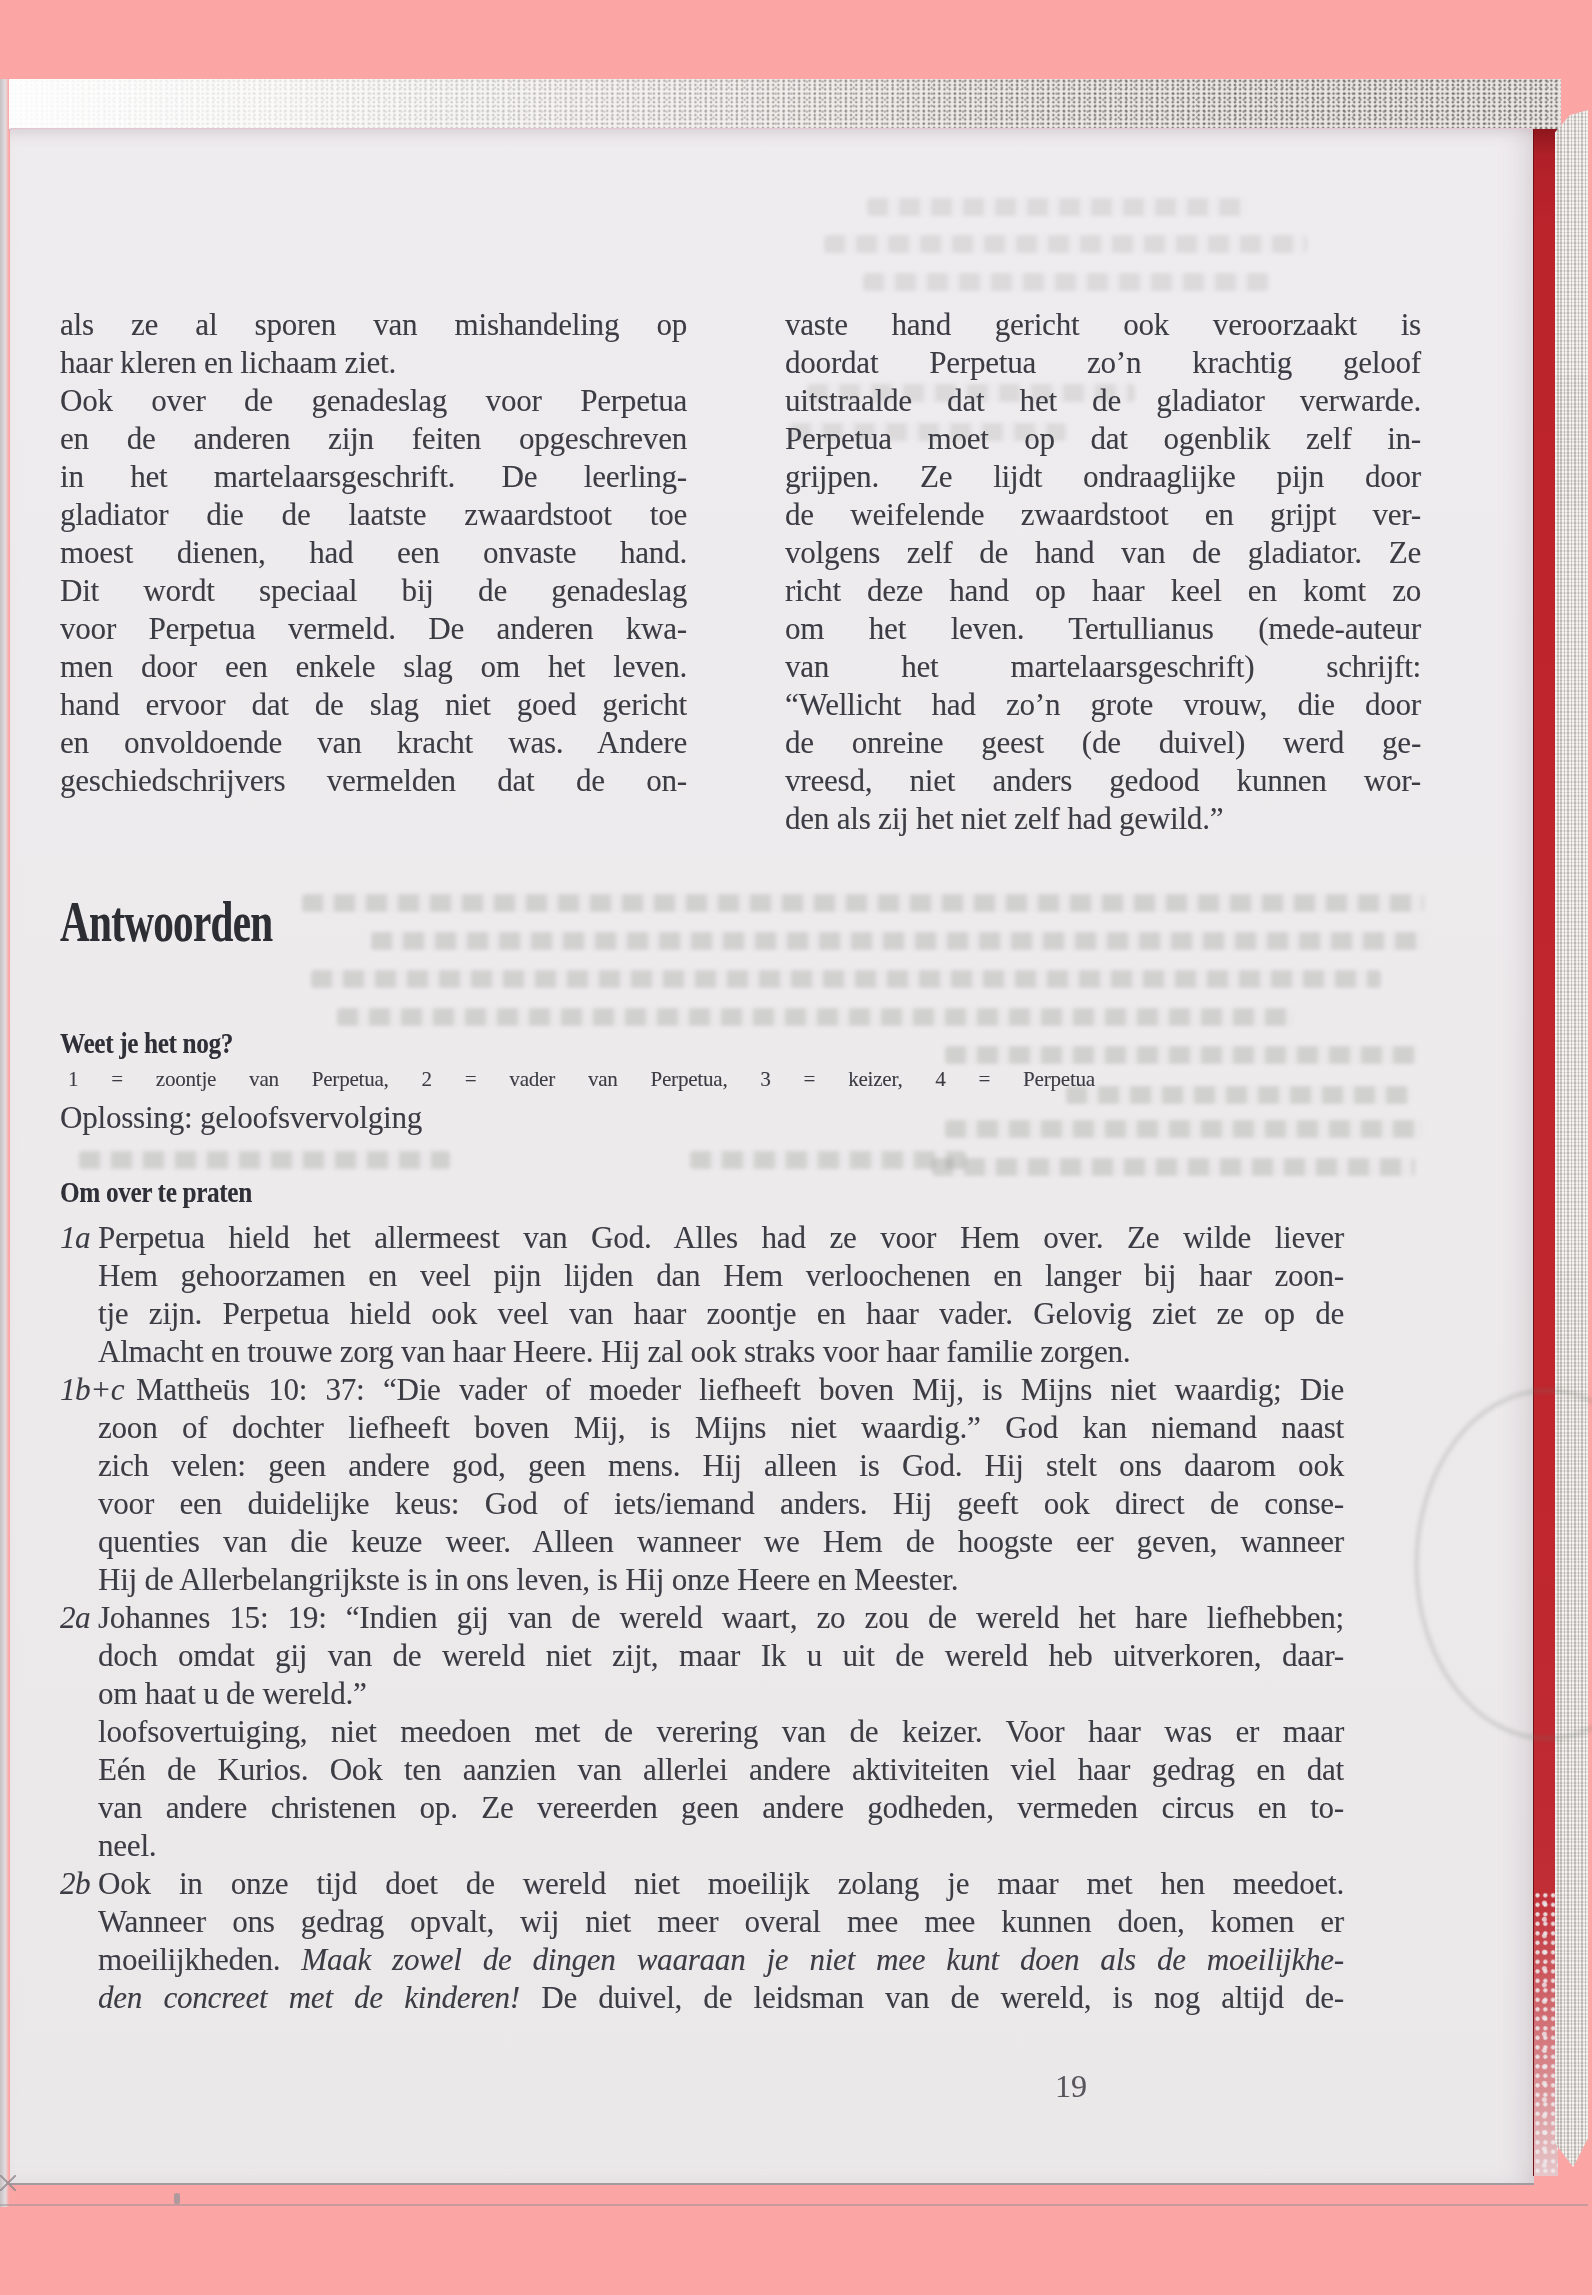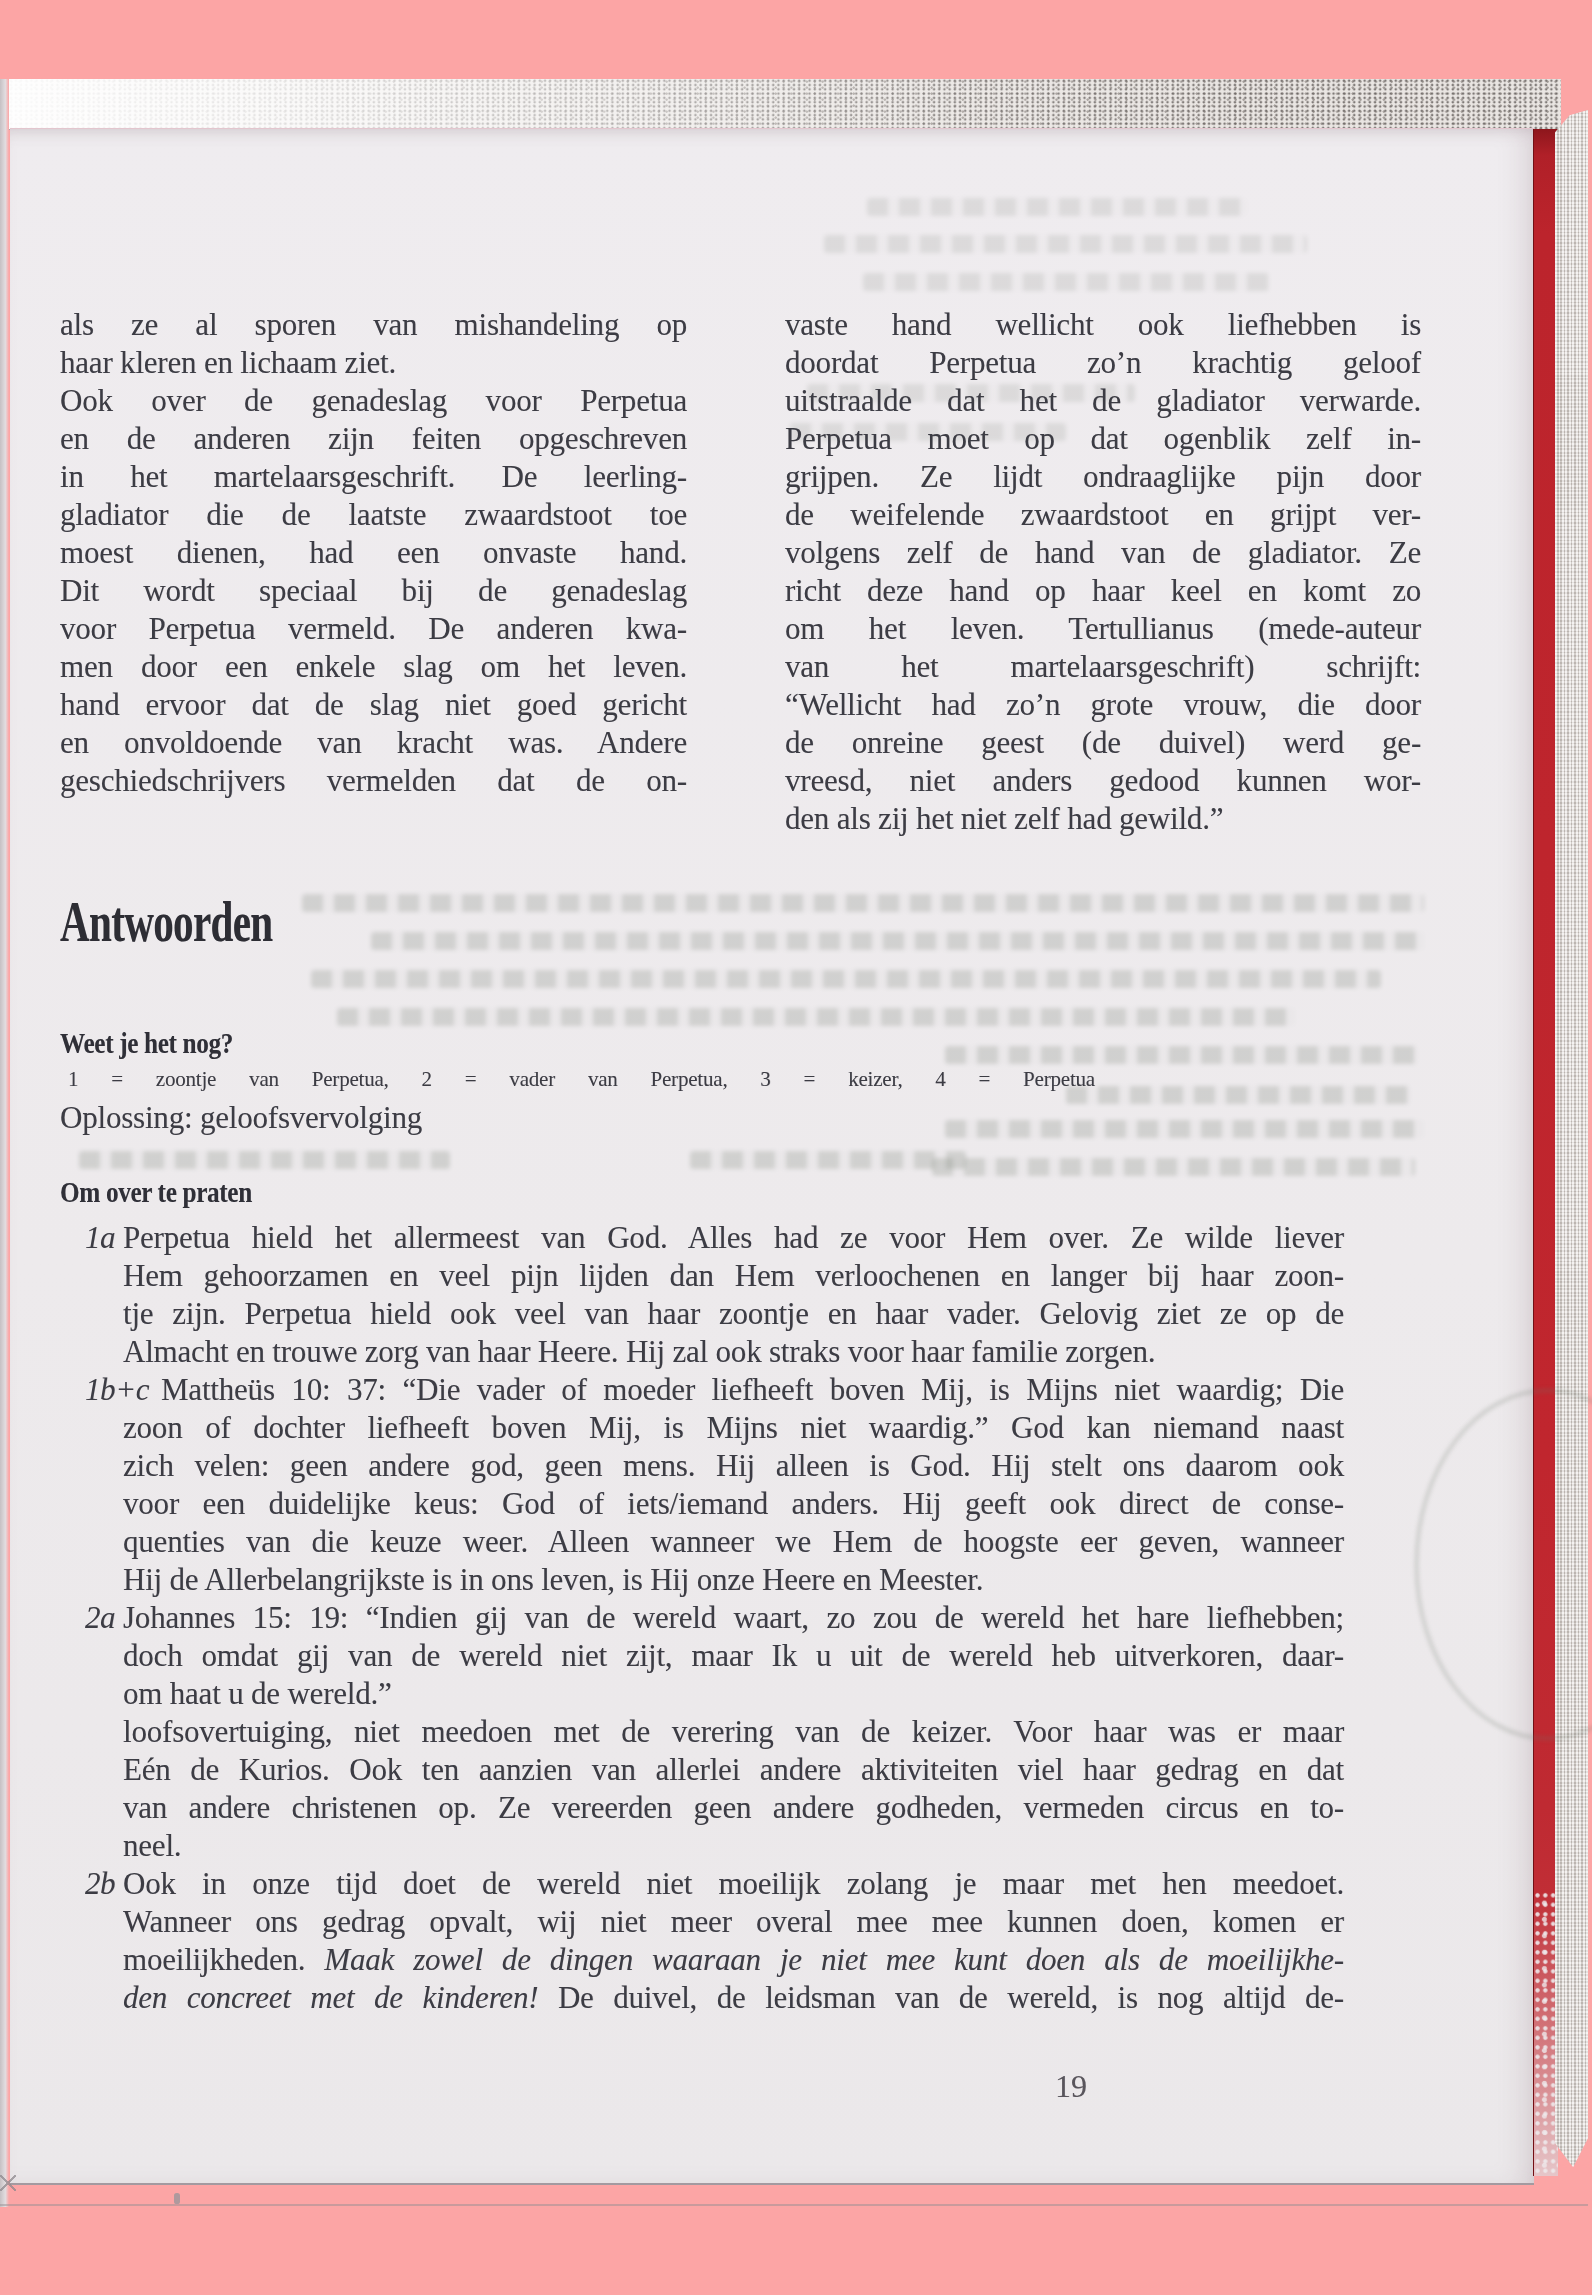--- a/index.html
+++ b/index.html
@@ -105,21 +105,21 @@
   .disc-heading{left:60px;top:1175px;}
   .quiz-answer{
     position:absolute;left:68px;top:1060px;width:1027px;z-index:2;
     font-size:21px;line-height:38px;
   }
   .quiz-solution{
     position:absolute;left:60px;top:1099px;width:1027px;z-index:2;
     font-size:31px;line-height:38px;
   }
   .items{position:absolute;left:60px;top:1219px;width:1284px;z-index:2;}
-  .item{position:relative;padding-left:38px;box-sizing:border-box;margin-left:25px;}
+  .item{position:relative;padding-left:38px;box-sizing:border-box;}
   .item .label{
     position:absolute;left:0;top:0;font-style:italic;font-size:31px;line-height:38px;
     color:#3c3c44;letter-spacing:-0.4px;white-space:nowrap;
     text-shadow:0.3px 0.3px 0.6px rgba(70,70,80,0.3);
   }
   .item .t-line{font-size:31px;line-height:38px;height:38px;}
   .item .it{font-style:italic;}
   .item-1bc .t-line:first-child{text-indent:38px;}
   .page-num{
     position:absolute;left:1055px;top:2068px;z-index:2;
@@ -162,21 +162,21 @@
       <div class="t-line">gladiator die de laatste zwaardstoot toe</div>
       <div class="t-line">moest dienen, had een onvaste hand.</div>
       <div class="t-line">Dit wordt speciaal bij de genadeslag</div>
       <div class="t-line">voor Perpetua vermeld. De anderen kwa-</div>
       <div class="t-line">men door een enkele slag om het leven.</div>
       <div class="t-line">hand ervoor dat de slag niet goed gericht</div>
       <div class="t-line">en onvoldoende van kracht was. Andere</div>
       <div class="t-line">geschiedschrijvers vermelden dat de on-</div>
     </div>
   <div class="col col-right">
-      <div class="t-line">vaste hand wellicht ook liefhebben is</div>
+      <div class="t-line">vaste hand gericht ook veroorzaakt is</div>
       <div class="t-line">doordat Perpetua zo’n krachtig geloof</div>
       <div class="t-line">uitstraalde dat het de gladiator verwarde.</div>
       <div class="t-line">Perpetua moet op dat ogenblik zelf in-</div>
       <div class="t-line">grijpen. Ze lijdt ondraaglijke pijn door</div>
       <div class="t-line">de weifelende zwaardstoot en grijpt ver-</div>
       <div class="t-line">volgens zelf de hand van de gladiator. Ze</div>
       <div class="t-line">richt deze hand op haar keel en komt zo</div>
       <div class="t-line">om het leven. Tertullianus (mede-auteur</div>
       <div class="t-line">van het martelaarsgeschrift) schrijft:</div>
       <div class="t-line">“Wellicht had zo’n grote vrouw, die door</div>

